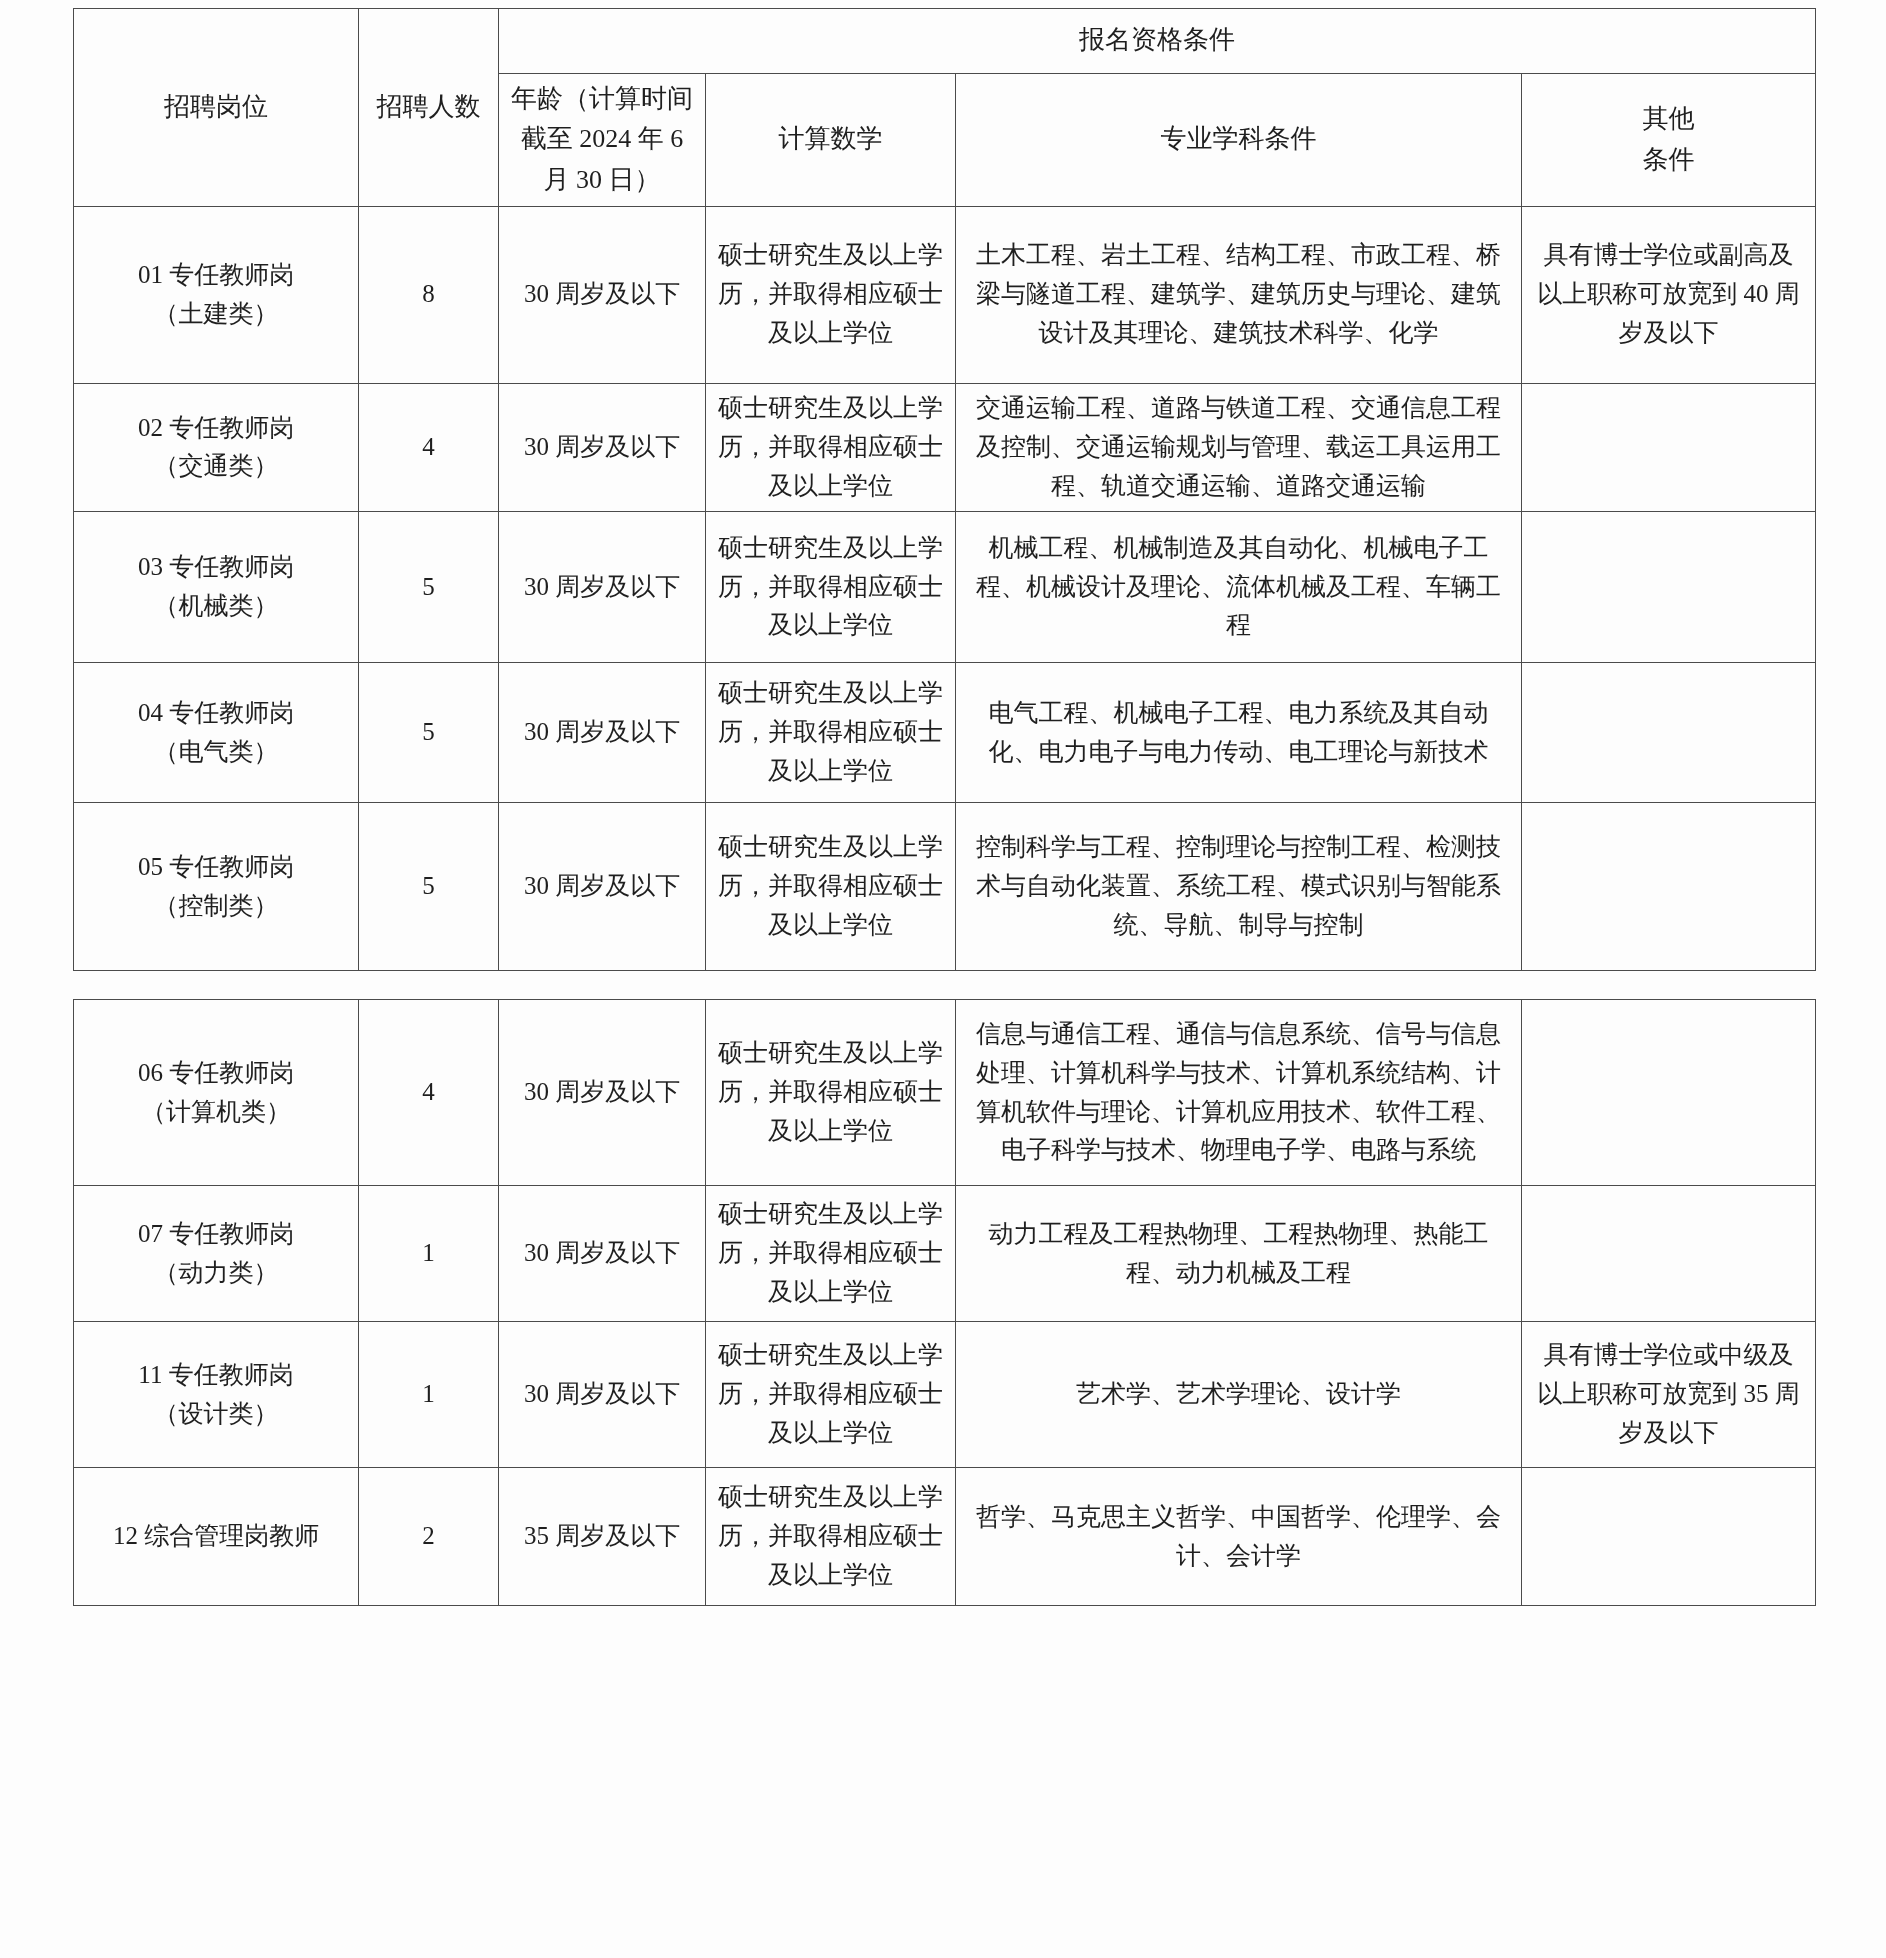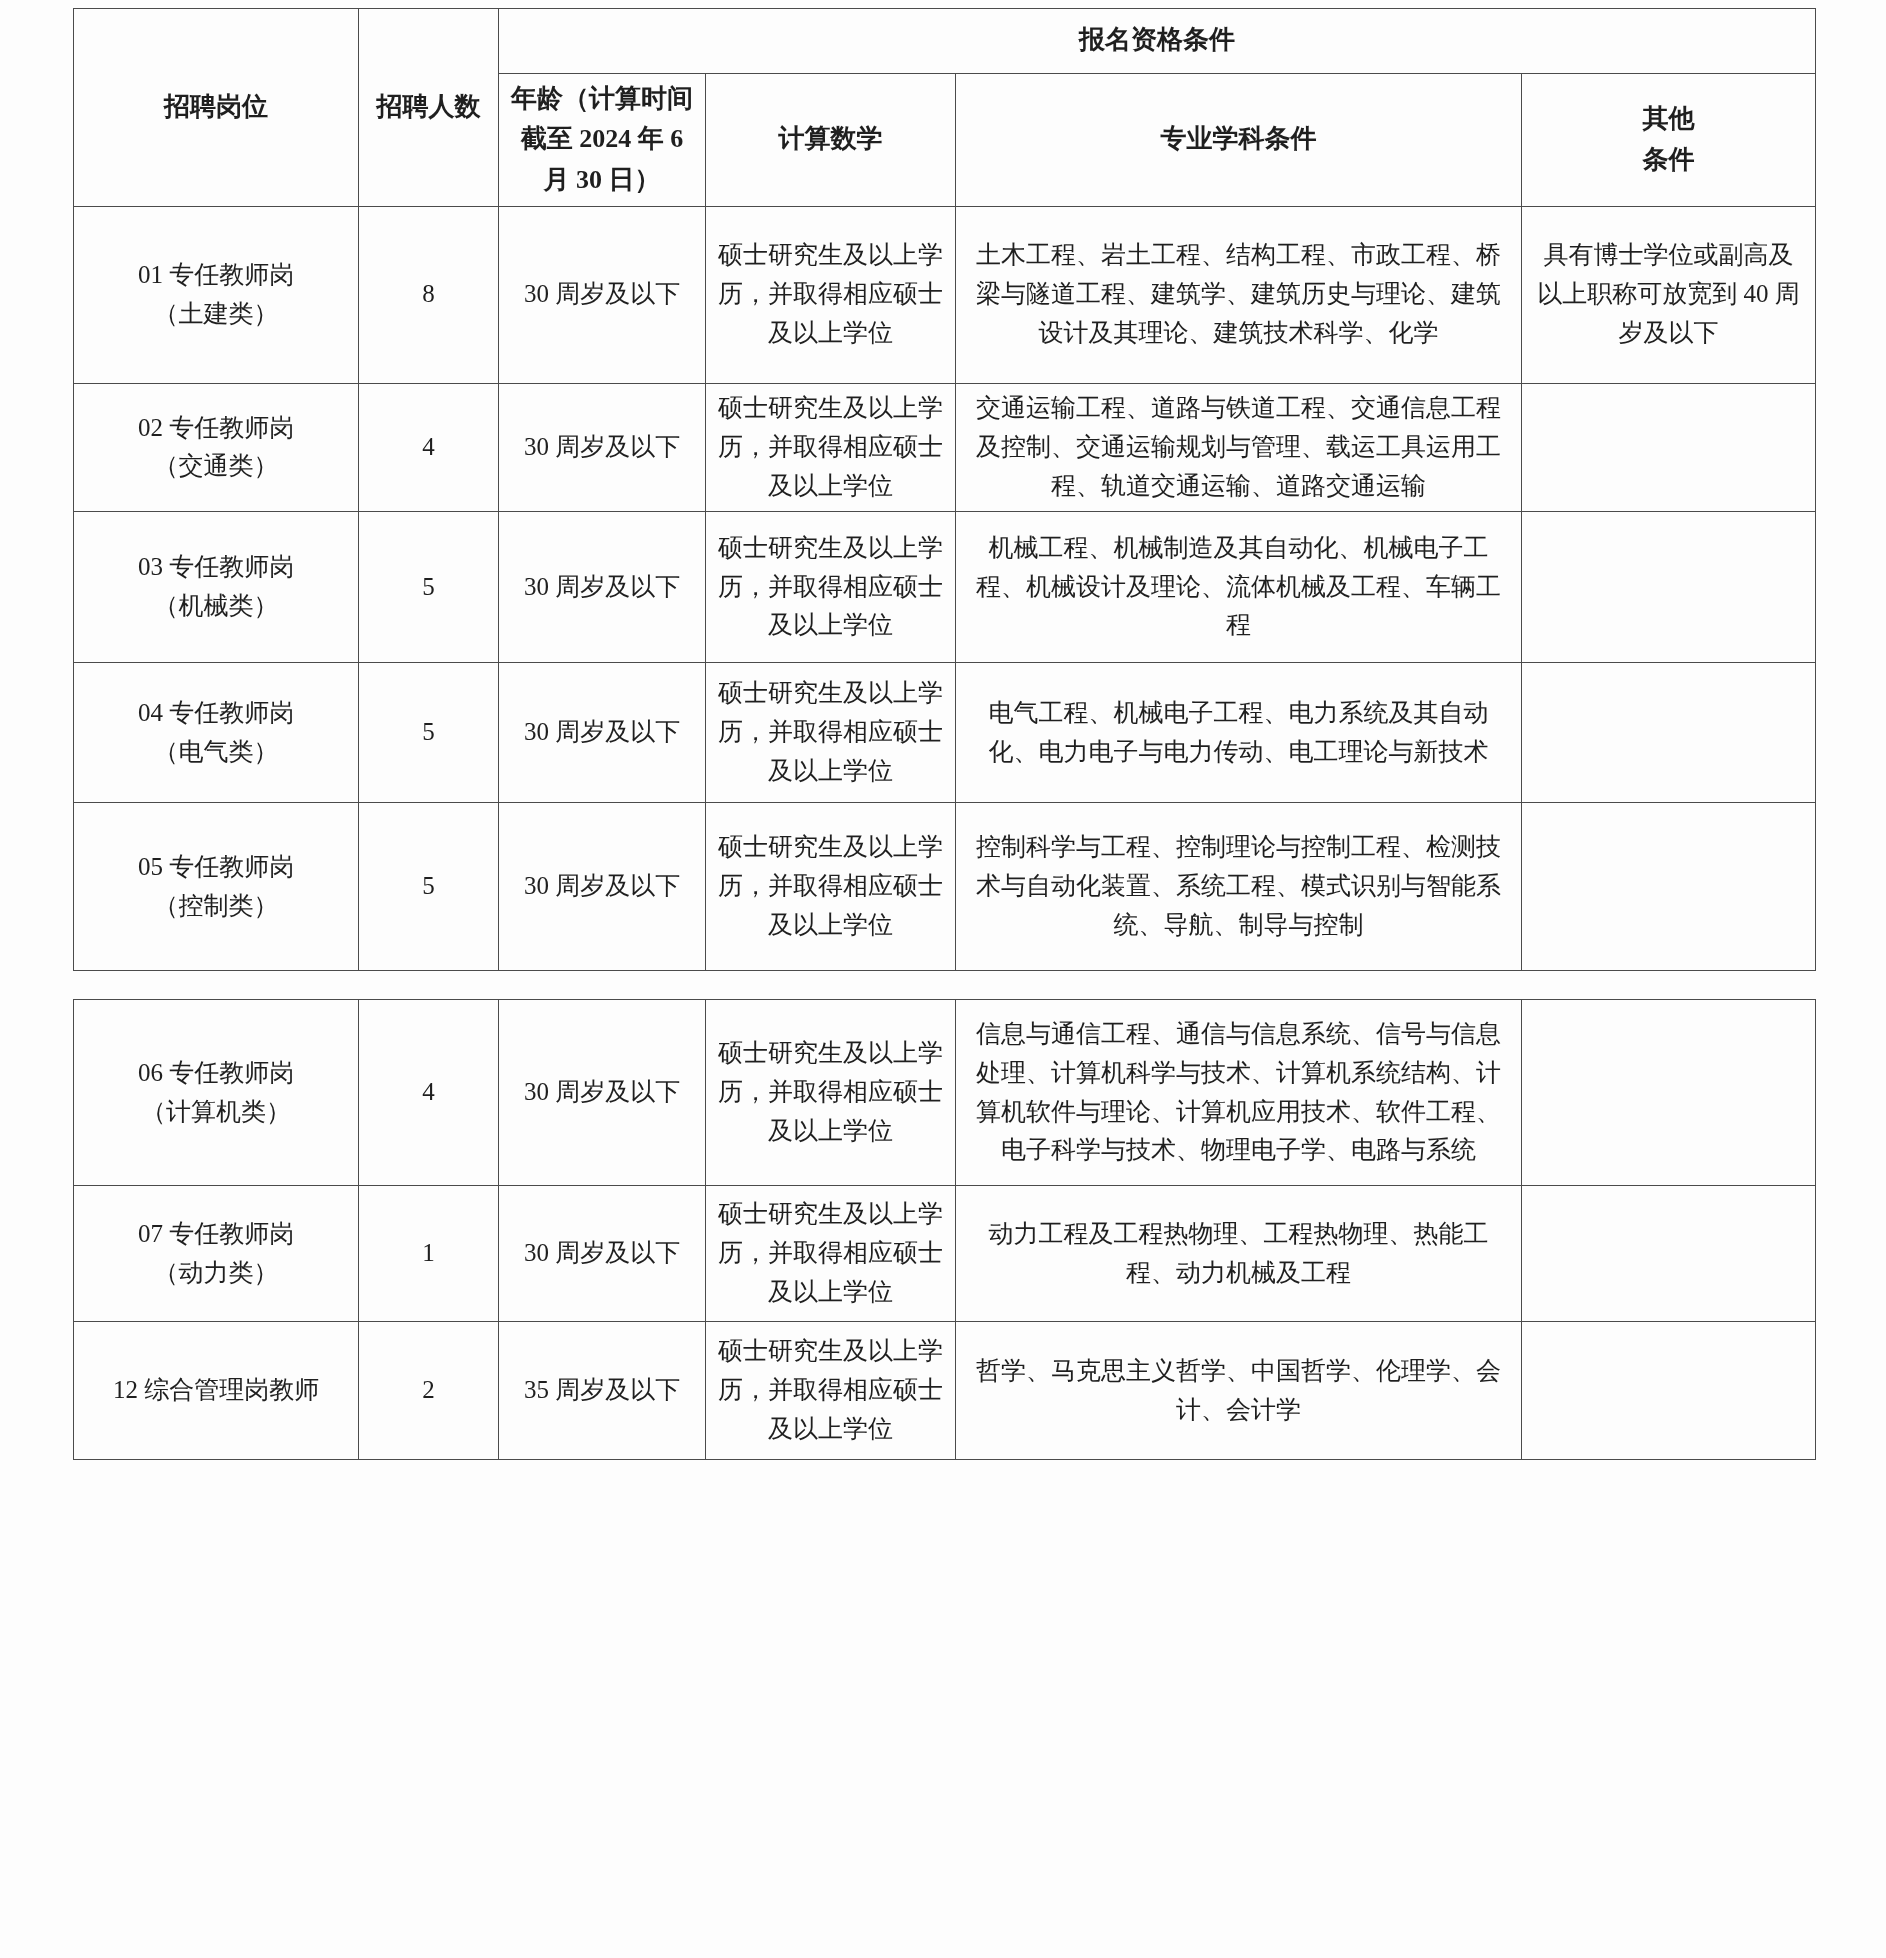--- a/index.html
+++ b/index.html
@@ -30,21 +30,21 @@
     border:1.9px solid #4b4b4b;
     text-align:center;
     vertical-align:middle;
     padding:5.6px 9.3px;
     font-size:25px;
     line-height:1.55;
     box-sizing:border-box;
     overflow:hidden;
   }
   table.recruit th{
-    font-weight:bold;
+    font-weight:normal;
     font-size:26px;
     text-align:center;
   }
   .prewrap{white-space:pre-line;}
   
   tr.hr1{height:65px;}
   tr.hr2{height:131px;}
   
   tr.r01{height:177px;}
   tr.r02{height:112px;}
@@ -161,20 +161,29 @@
       </tr>
       <tr class="r07">
         <td class="prewrap">07 专任教师岗
 （动力类）</td>
         <td>1</td>
         <td>30 周岁及以下</td>
         <td>硕士研究生及以上学历，并取得相应硕士及以上学位</td>
         <td>动力工程及工程热物理、工程热物理、热能工程、动力机械及工程</td>
         <td></td>
       </tr>
+      <tr class="r11">
+        <td class="prewrap">11 专任教师岗
+（设计类）</td>
+        <td>1</td>
+        <td>30 周岁及以下</td>
+        <td>硕士研究生及以上学历，并取得相应硕士及以上学位</td>
+        <td>艺术学、艺术学理论、设计学</td>
+        <td>具有博士学位或中级及以上职称可放宽到 35 周岁及以下</td>
+      </tr>
       <tr class="r12">
         <td class="prewrap">12 综合管理岗教师</td>
         <td>2</td>
         <td>35 周岁及以下</td>
         <td>硕士研究生及以上学历，并取得相应硕士及以上学位</td>
         <td>哲学、马克思主义哲学、中国哲学、伦理学、会计、会计学</td>
         <td></td>
       </tr>
     </tbody>
   </table>

